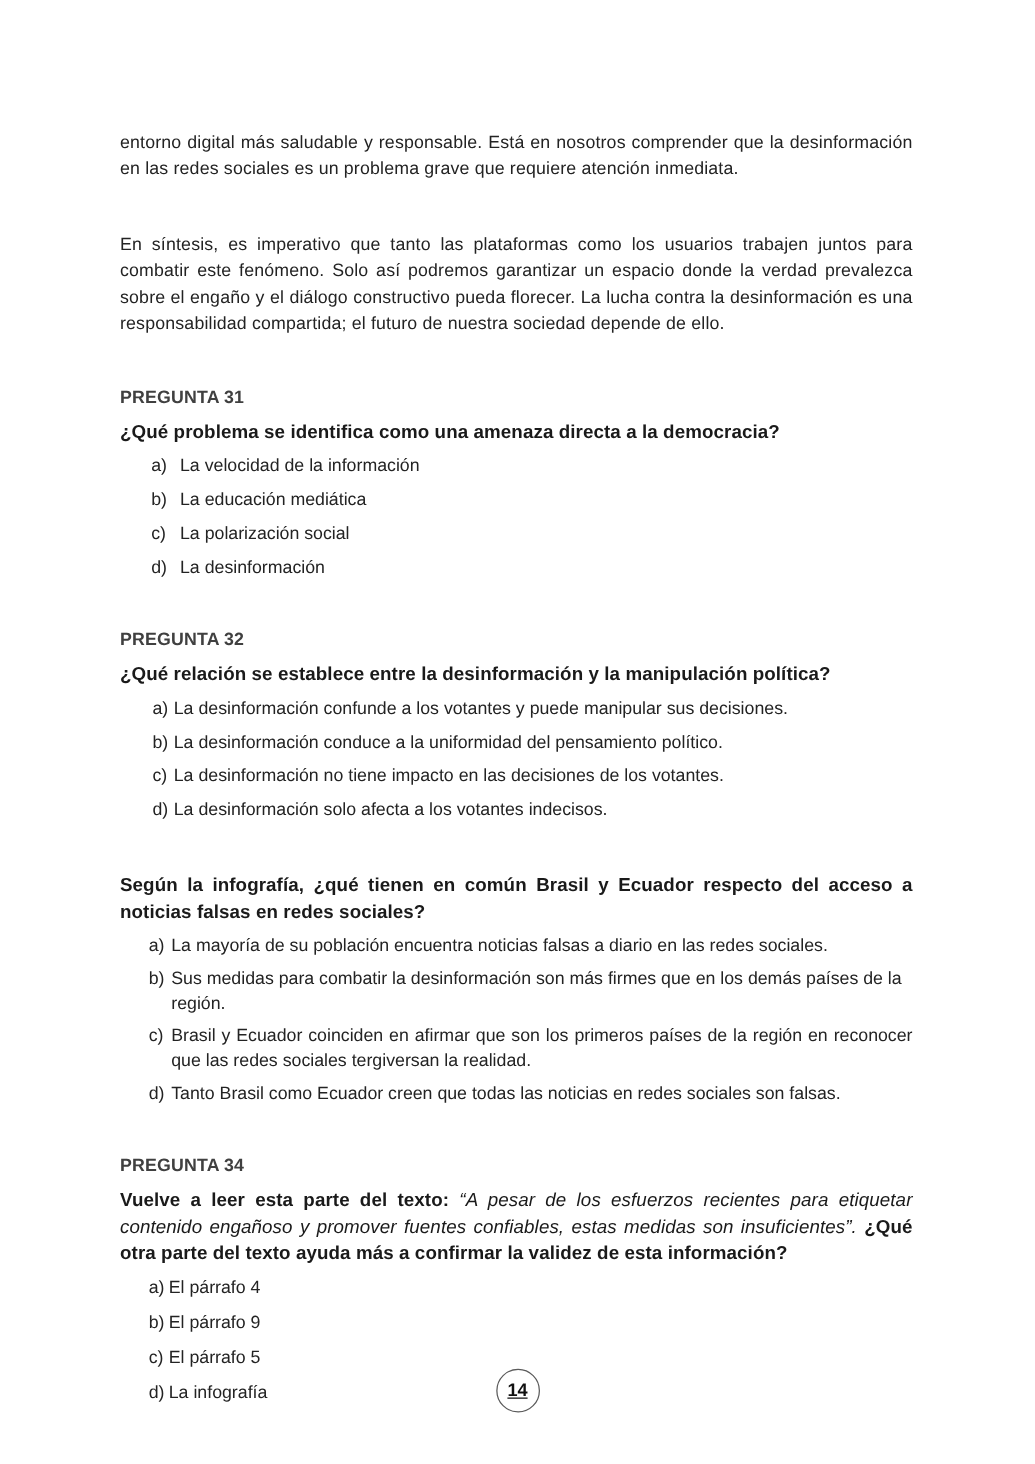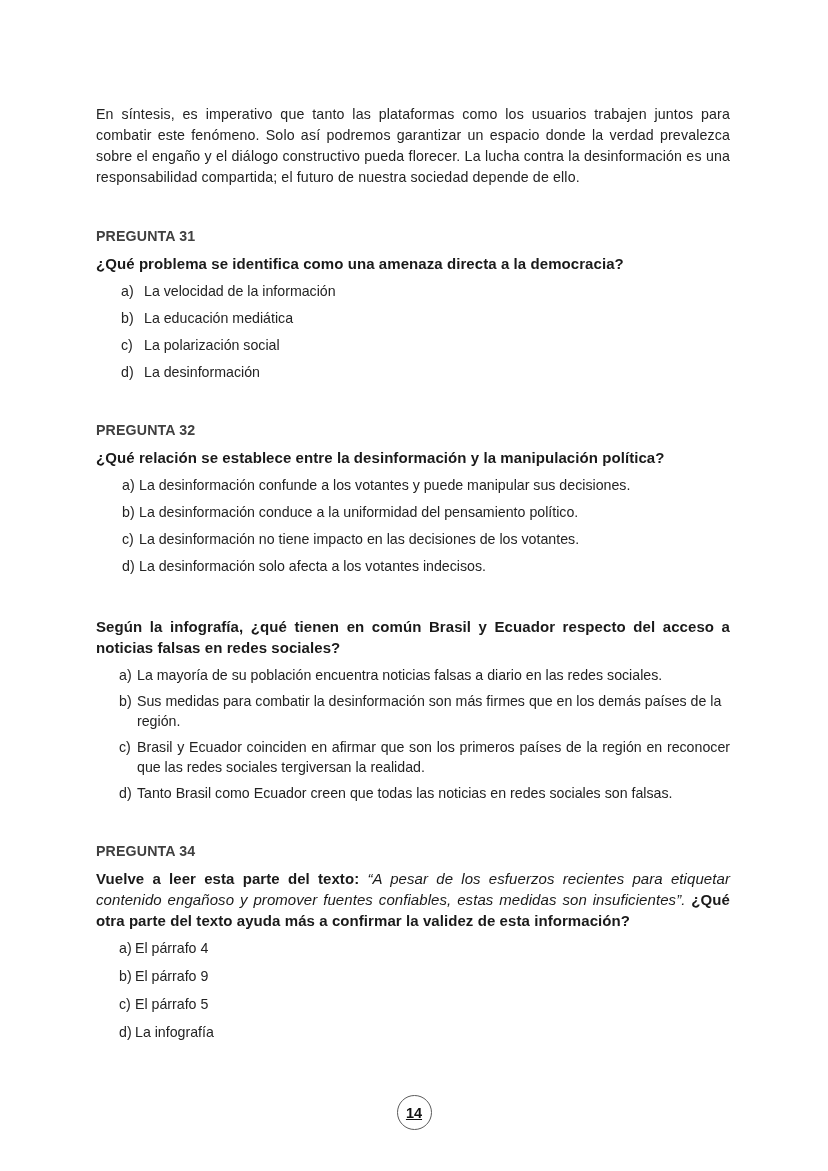--- a/index.html
+++ b/index.html
@@ -35,21 +35,21 @@
   
   .para {
     font-size: 14.2px;
     line-height: 21px;
     text-align: justify;
     color: #232323;
     margin: 0 0 0 0;
     letter-spacing: 0.01em;
   }
   .para + .para {
-    margin-top: 54px;
+    margin-top: 40px;
   }
 
   
   .question-block {
     margin-top: 40px;
   }
   .q-label {
     font-size: 14.2px;
     font-weight: bold;
     color: #404040;
@@ -138,20 +138,21 @@
     text-decoration: underline;
   }
 </style>
 </head>
 <body>
 
 <div class="page">
 
   <div class="content">
 
+    <p class="para">entorno digital más saludable y responsable. Está en nosotros comprender que la desinformación en las redes sociales es un problema grave que requiere atención inmediata.</p>
     <p class="para">En síntesis, es imperativo que tanto las plataformas como los usuarios trabajen juntos para combatir este fenómeno. Solo así podremos garantizar un espacio donde la verdad prevalezca sobre el engaño y el diálogo constructivo pueda florecer. La lucha contra la desinformación es una responsabilidad compartida; el futuro de nuestra sociedad depende de ello.</p>
 
     <section class="question-block q31">
       <div class="q-label">PREGUNTA 31</div>
       <div class="q-stem">¿Qué problema se identifica como una amenaza directa a la democracia?</div>
       <ul class="options opts-wide">
         <li class="option">
           <span class="letter">a)</span>
           <span class="otext">La velocidad de la información</span>
         </li>

